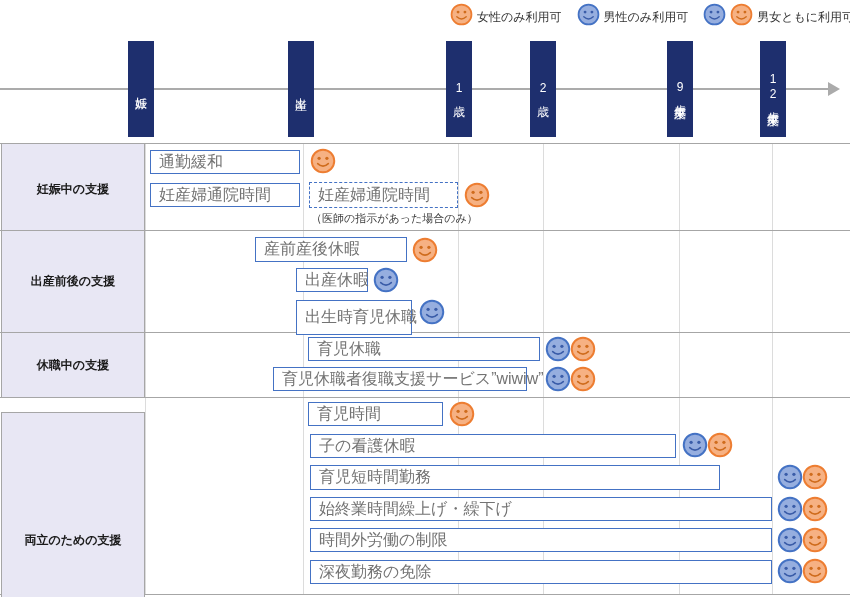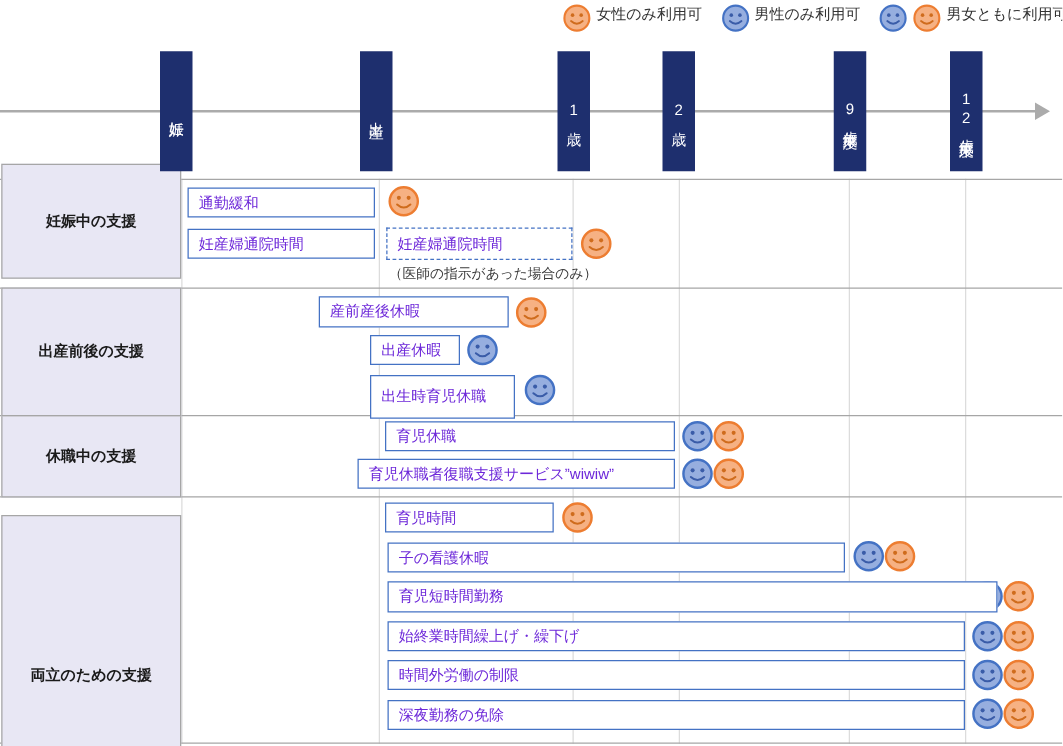--- a/index.html
+++ b/index.html
@@ -2,21 +2,21 @@
 <html><head>
 <meta charset="utf-8">
 <style>
   html,body{margin:0;padding:0;background:#fff;}
   #canvas{
     position:relative;width:850px;height:597px;background:#fff;overflow:hidden;
     font-family:"Liberation Sans","DejaVu Sans",sans-serif;color:#333;
   }
   
   .legend{position:absolute;left:450px;top:3px;display:flex;align-items:center;gap:15px;}
-  .legend-item{display:flex;align-items:flex-start;gap:4px;}
+  .legend-item{display:flex;align-items:flex-end;gap:4px;}
   .legend-item .lbl{font-size:12px;color:#333;white-space:nowrap;}
   .legend .smiley{width:23px;height:23px;}
   
   .smiley{display:block;}
   .s-icon{position:absolute;width:26px;height:26px;}
   .f{--fill:#F6B183;--stroke:#ED7D31;--feat:#CF6C1D;}
   .m{--fill:#96AEDF;--stroke:#4472C4;--feat:#3A5CA8;}
   
   .axis-line{position:absolute;left:0;top:88px;width:830px;height:2px;background:#ABABAB;}
   .axis-arrow{position:absolute;left:828px;top:82px;width:0;height:0;
@@ -32,21 +32,21 @@
   .hline{position:absolute;left:0;width:850px;height:1px;background:#A6A6A6;}
   
   .cat{
     position:absolute;left:1px;width:144px;background:#E8E7F4;border:1px solid #A6A6A6;
     box-sizing:border-box;display:flex;align-items:center;justify-content:center;
     font-size:12px;font-weight:bold;color:#1a1a1a;z-index:2;text-align:center;
   }
   
   .box{
     position:absolute;background:#fff;border:1.6px solid #4472C4;box-sizing:border-box;
-    display:flex;align-items:center;padding:0 8px;font-size:12px;color:#6d28d9;
+    display:flex;align-items:center;padding:0 8px;font-size:16px;color:#737373;
     white-space:nowrap;z-index:2;
   }
   .box.dashed{border-style:dashed;}
   .note{position:absolute;font-size:11px;color:#3a3a3a;white-space:nowrap;z-index:2;}
 </style>
 </head>
 <body>
 
 <svg width="0" height="0" style="position:absolute">
   <defs>
@@ -100,21 +100,21 @@
   <div class="vline" style="left:458px"></div>
   <div class="vline" style="left:543px"></div>
   <div class="vline" style="left:679px"></div>
   <div class="vline" style="left:772px"></div>
   <div class="hline" style="top:143px"></div>
   <div class="hline" style="top:230px"></div>
   <div class="hline" style="top:332px"></div>
   <div class="hline" style="top:397px"></div>
   <div class="hline" style="top:594px"></div>
 
-  <div class="cat" style="top:131px;height:92px">妊娠中の支援</div>
+  <div class="cat" style="top:143px;height:92px">妊娠中の支援</div>
   <div class="cat" style="top:332px;height:66px">休職中の支援</div>
   <div class="cat" style="top:230px;height:103px">出産前後の支援</div>
   <div class="cat" style="top:412px;height:256px">両立のための支援</div>
 
   <div class="box" style="left:150px;top:150px;width:150px;height:24px">
     <span>通勤緩和</span>
   </div>
   <svg class="s-icon f" style="left:310px;top:148px" viewBox="0 0 24 24">
       <use href="#smiley-shape"></use>
     </svg>
@@ -155,21 +155,21 @@
   <div class="box" style="left:308px;top:337px;width:232px;height:24px">
     <span>育児休職</span>
   </div>
   <svg class="s-icon m" style="left:545px;top:336px" viewBox="0 0 24 24">
       <use href="#smiley-shape"></use>
     </svg>
   <svg class="s-icon f" style="left:570px;top:336px" viewBox="0 0 24 24">
       <use href="#smiley-shape"></use>
     </svg>
 
-  <div class="box" style="left:286px;top:367px;width:254px;height:24px">
+  <div class="box" style="left:273px;top:367px;width:254px;height:24px">
     <span>育児休職者復職支援サービス”wiwiw”</span>
   </div>
   <svg class="s-icon m" style="left:545px;top:366px" viewBox="0 0 24 24">
       <use href="#smiley-shape"></use>
     </svg>
   <svg class="s-icon f" style="left:570px;top:366px" viewBox="0 0 24 24">
       <use href="#smiley-shape"></use>
     </svg>
 
   <div class="box" style="left:308px;top:402px;width:135px;height:24px">
@@ -182,21 +182,21 @@
   <div class="box" style="left:310px;top:434px;width:366px;height:24px">
     <span>子の看護休暇</span>
   </div>
   <svg class="s-icon m" style="left:682px;top:432px" viewBox="0 0 24 24">
       <use href="#smiley-shape"></use>
     </svg>
   <svg class="s-icon f" style="left:707px;top:432px" viewBox="0 0 24 24">
       <use href="#smiley-shape"></use>
     </svg>
 
-  <div class="box" style="left:310px;top:465px;width:488px;height:25px">
+  <div class="box" style="left:310px;top:465px;width:410px;height:25px">
     <span>育児短時間勤務</span>
   </div>
   <svg class="s-icon m" style="left:777px;top:464px" viewBox="0 0 24 24">
       <use href="#smiley-shape"></use>
     </svg>
   <svg class="s-icon f" style="left:802px;top:464px" viewBox="0 0 24 24">
       <use href="#smiley-shape"></use>
     </svg>
 
   <div class="box" style="left:310px;top:497px;width:462px;height:24px">

